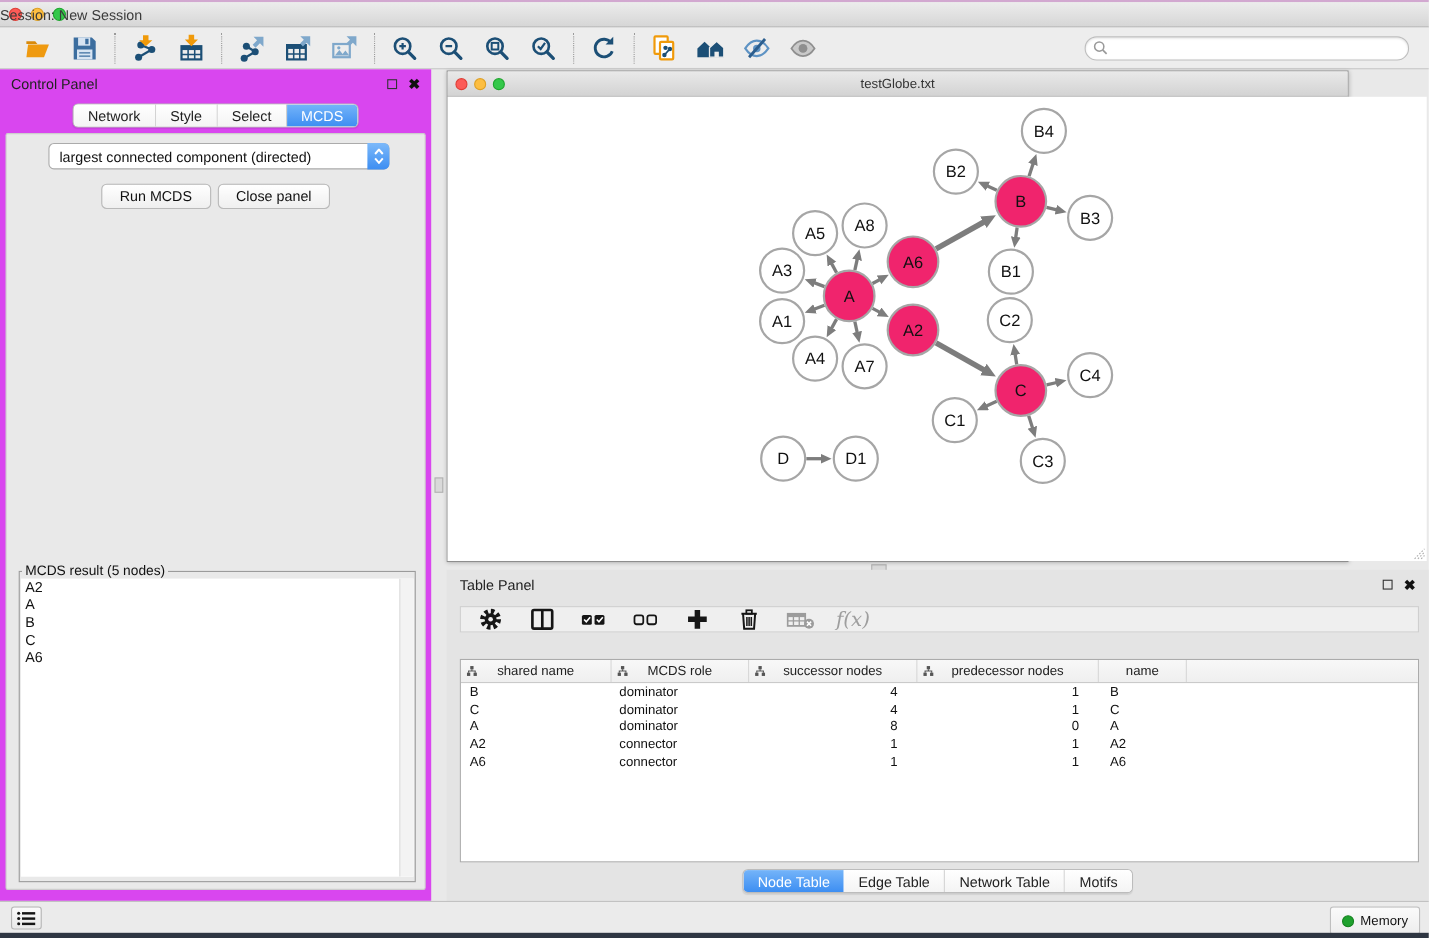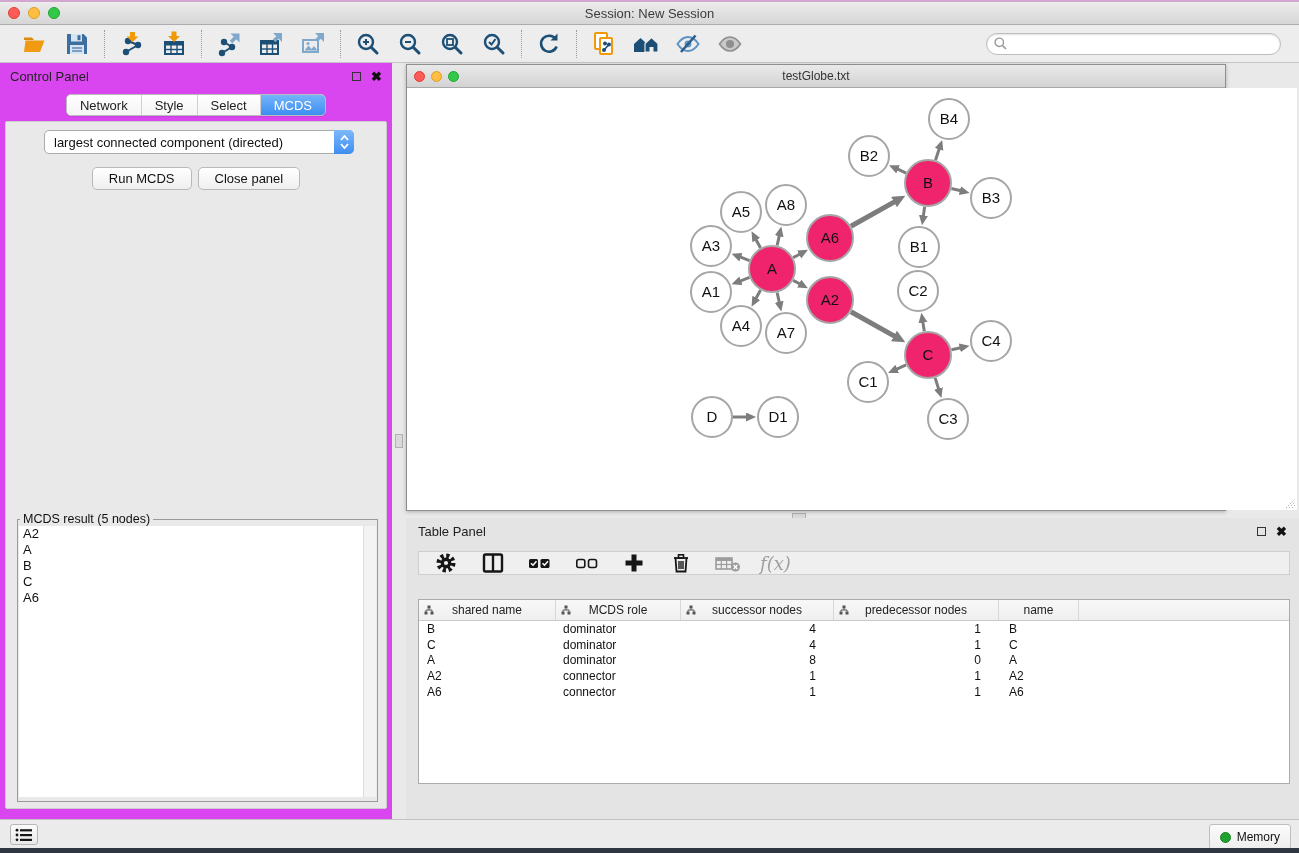--- a/index.html
+++ b/index.html
@@ -12,21 +12,21 @@
 
   
   #titlebar { position:absolute; left:0; top:2px; width:1299px; height:23px;
     background:linear-gradient(#ECECEC,#D6D6D6); border-bottom:1px solid #ACACAC;
     display:flex; align-items:center; }
   .lights { display:flex; gap:8px; margin-left:8px; }
   .light { width:12px; height:12px; border-radius:50%; }
   .light.red { background:#FC5B57; border:1px solid #DF3E36; }
   .light.yellow { background:#FDBE41; border:1px solid #DFA023; }
   .light.green { background:#34C84A; border:1px solid #1EA62E; }
-  .tb-title { position:absolute; left:0; right:0; text-align:center; font-size:13px; color:#3B3B3B; }
+  .tb-title { position:absolute; left:0; right:0; text-align:left; font-size:13px; color:#3B3B3B; }
 
   
   #toolbar { position:absolute; left:0; top:25px; width:1299px; height:38px;
     background:#EDEDED; border-bottom:1px solid #C6C6C6; display:flex; align-items:center; padding:0 8px; }
   .tb-group { display:flex; align-items:center; gap:12px; padding:0 12px; }
   .tb-sep { width:0; height:28px; border-left:1px dotted #9A9A9A; }
   .tbi { width:30px; height:30px; display:flex; align-items:center; justify-content:center; cursor:default; }
   #search-wrap { margin-left:auto; margin-right:10px; width:295px; height:22px;
     border:1px solid #BDBDBD; border-radius:11px; background:#fff; display:flex; align-items:center;
     box-shadow: inset 0 1px 2px rgba(0,0,0,.12); padding-left:6px; }
@@ -596,20 +596,28 @@
       </div>
       <div class="trow">
         <div class="td c0">A6</div>
           <div class="td c1">connector</div>
         <div class="td c2">1</div>
           <div class="td c3">1</div>
         <div class="td c4">A6</div>
       </div>
     </div>
 
+    <div id="tp-tabs">
+      <span class="seg">
+        <span class="tab sel">Node Table</span>
+        <span class="tab">Edge Table</span>
+        <span class="tab">Network Table</span>
+        <span class="tab">Motifs</span>
+      </span>
+    </div>
   </div>
 
   <div id="statusbar">
     <span id="list-btn">
       <svg width="18" height="14" viewBox="0 0 18 14">
           <g fill="#161616">
             <circle cx="2" cy="2.2" r="1.4"></circle>
             <rect x="5" y="1.2" width="12" height="2.2"></rect>
             <circle cx="2" cy="7" r="1.4"></circle>
             <rect x="5" y="6" width="12" height="2.2"></rect>

